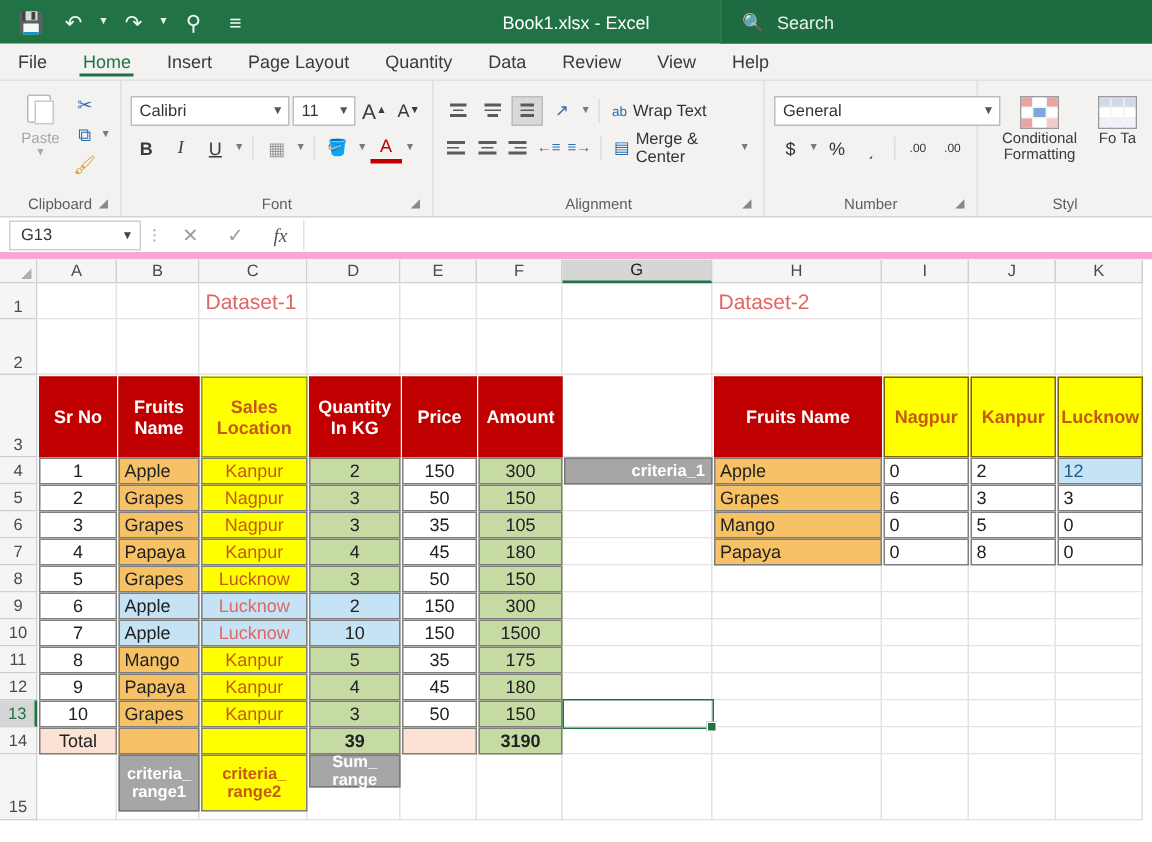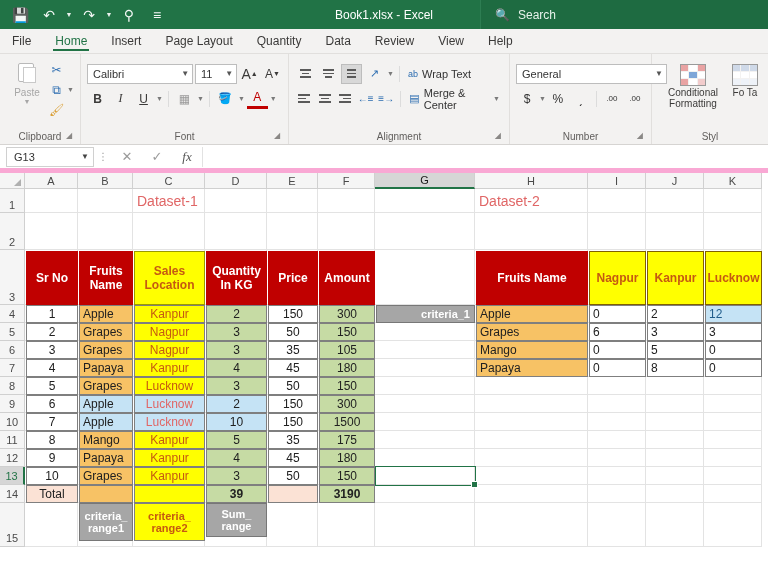--- a/index.html
+++ b/index.html
@@ -591,19 +591,19 @@
     <div class="cell lft" style="left:589px; top:186px; width:57px;  height:18px; border:1px solid #7f7f7f;">0</div>
     <div class="cell lft" style="left:647px; top:186px; width:57px;  height:18px; border:1px solid #7f7f7f;">8</div>
     <div class="cell lft" style="left:705px; top:186px; width:57px;  height:18px; border:1px solid #7f7f7f;">0</div>
 
     <div class="tagbox tag-gray" style="left:376px; top:132px; width:99px; height:18px; justify-content:flex-end; padding-right:4px;">criteria_1</div>
 
     <div class="tagbox tag-gray" style="left:79px;  top:330px; width:54px; height:38px;">criteria_
 range1</div>
     <div class="tagbox tag-yellow" style="left:134px; top:330px; width:71px; height:38px;">criteria_
 range2</div>
-    <div class="tagbox tag-gray" style="left:206px; top:330px; width:61px; height:34px;">Sum_
+    <div class="tagbox tag-gray" style="left:206px; top:330px; width:61px; height:22px;">Sum_
 range</div>
 
     <div class="selbox" style="left:375px; top:293px; width:101px; height:20px;"></div>
 
   </div>
 </div>
 
 </body></html>

